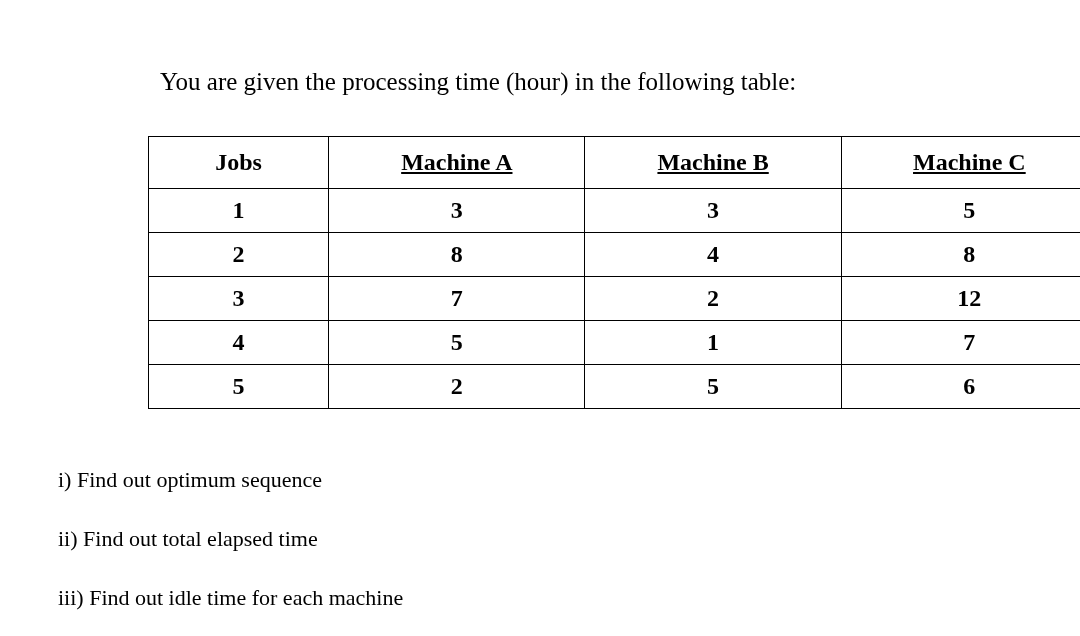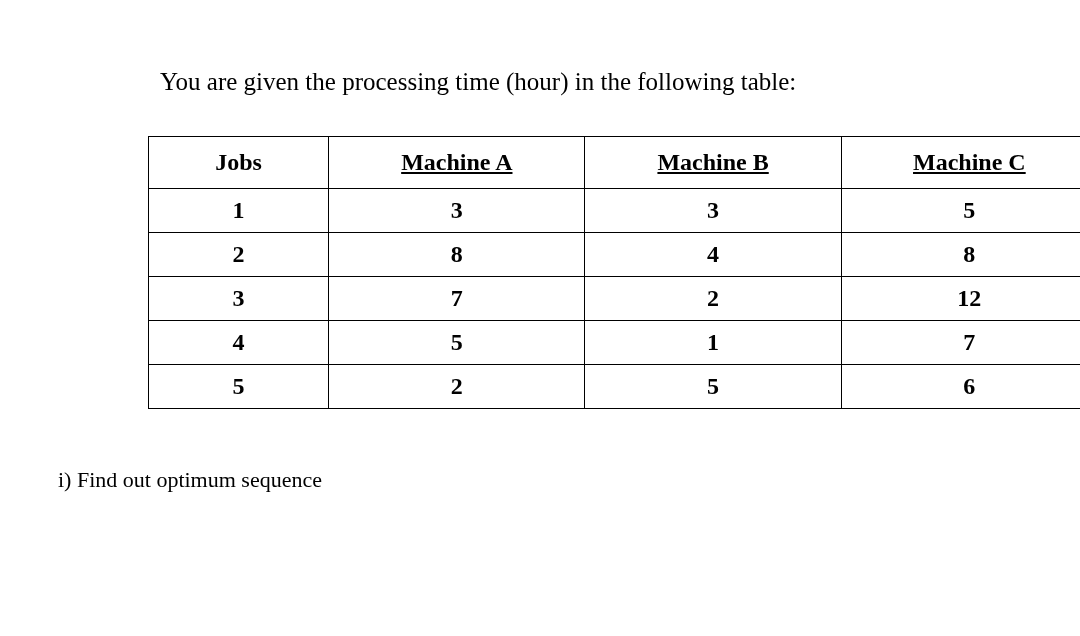--- a/index.html
+++ b/index.html
@@ -100,13 +100,15 @@
         <td>2</td>
         <td>5</td>
         <td>6</td>
       </tr>
     </tbody>
   </table>
 </div>
 
 <div class="questions">
   <div>i) Find out optimum sequence</div>
+  <div>ii)  Find out total elapsed time</div>
+  <div>iii) Find out idle time for each machine</div>
 </div>
 
 </body></html>

